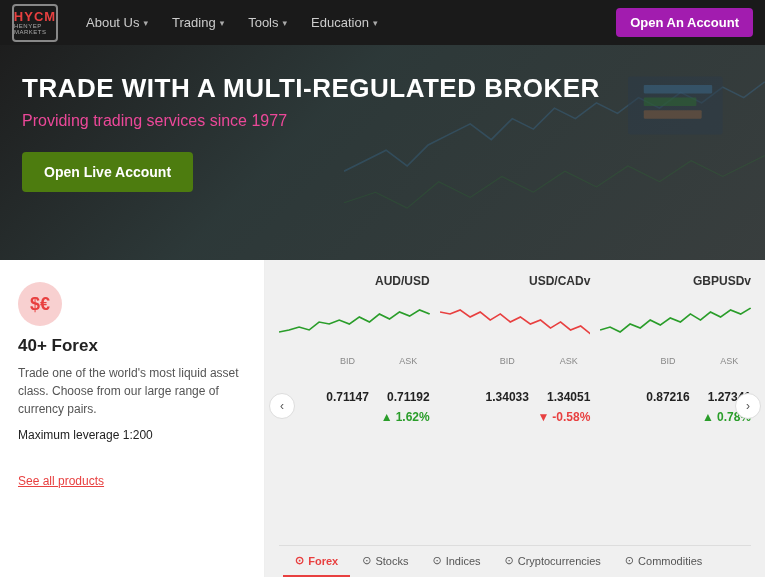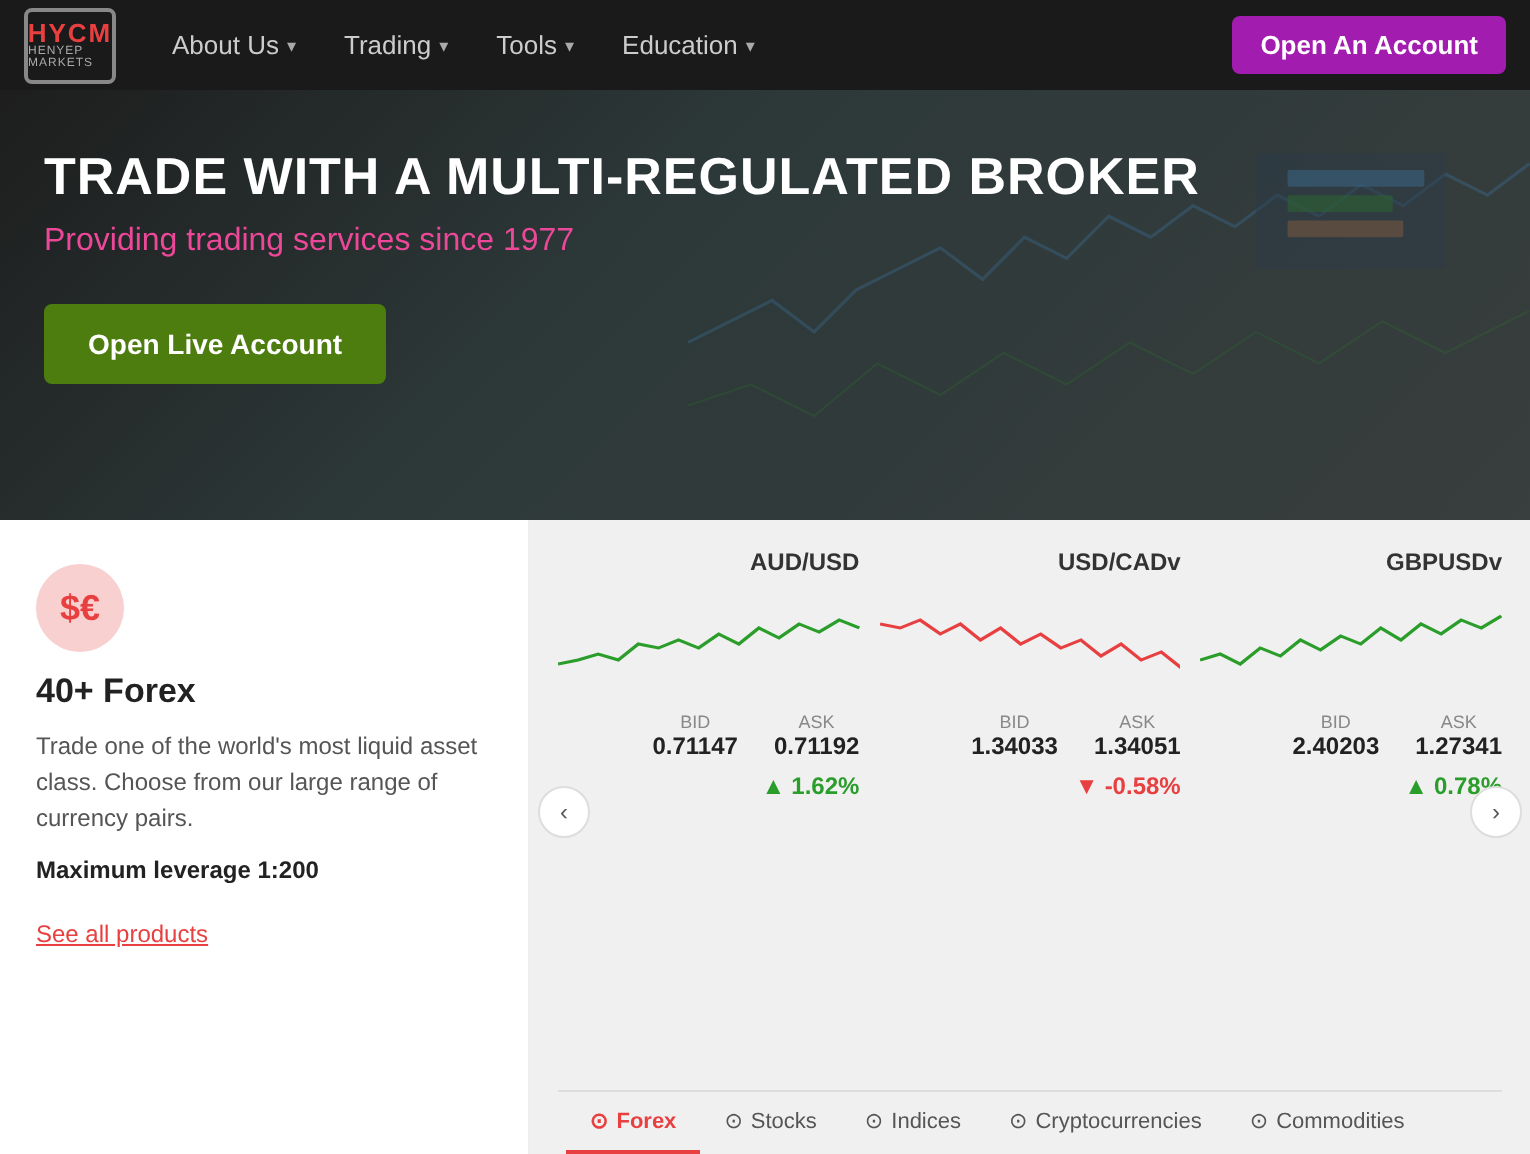--- a/index.html
+++ b/index.html
@@ -161,23 +161,23 @@
       margin-bottom: 8px;
     }
     .forex-desc {
       font-size: 12px;
       color: #555;
       line-height: 1.5;
       margin-bottom: 10px;
     }
     .forex-leverage {
       font-size: 12px;
-      font-weight: bold;
+      font-weight: normal;
       color: #222;
-      margin-bottom: 18px;
+      margin-bottom: 32px;
     }
     .see-all-link {
       color: #e84040;
       font-size: 12px;
       cursor: pointer;
       text-decoration: underline;
     }
 
     
     .right-panel {
@@ -213,20 +213,21 @@
     }
     .chart-bid-ask {
       display: flex;
       gap: 18px;
       margin-top: 4px;
     }
     .bid-ask-group {
       display: flex;
       flex-direction: column;
       align-items: center;
+      gap: 24px;
     }
     .ba-label {
       font-size: 9px;
       color: #888;
       text-transform: uppercase;
     }
     .ba-value {
       font-size: 12px;
       color: #222;
       font-weight: bold;
@@ -401,21 +402,21 @@
       </div>
 
       <div class="chart-card">
         <div class="chart-label">GBPUSDv</div>
         <svg class="chart-svg" viewBox="0 0 120 60" preserveAspectRatio="none">
           <polyline points="0,38 8,35 16,40 24,32 32,36 40,28 48,33 56,26 64,30 72,22 80,28 88,20 96,25 104,18 112,22 120,16" fill="none" stroke="#2a9d2a" stroke-width="1.5"></polyline>
         </svg>
         <div class="chart-bid-ask">
           <div class="bid-ask-group">
             <span class="ba-label">BID</span>
-            <span class="ba-value">2.40203</span>
+            <span class="ba-value">0.87216</span>
           </div>
           <div class="bid-ask-group">
             <span class="ba-label">ASK</span>
             <span class="ba-value">1.27341</span>
           </div>
         </div>
         <div class="chart-change change-up">
           <span class="arrow-up">▲</span>
           <span>0.78%</span>
         </div>

